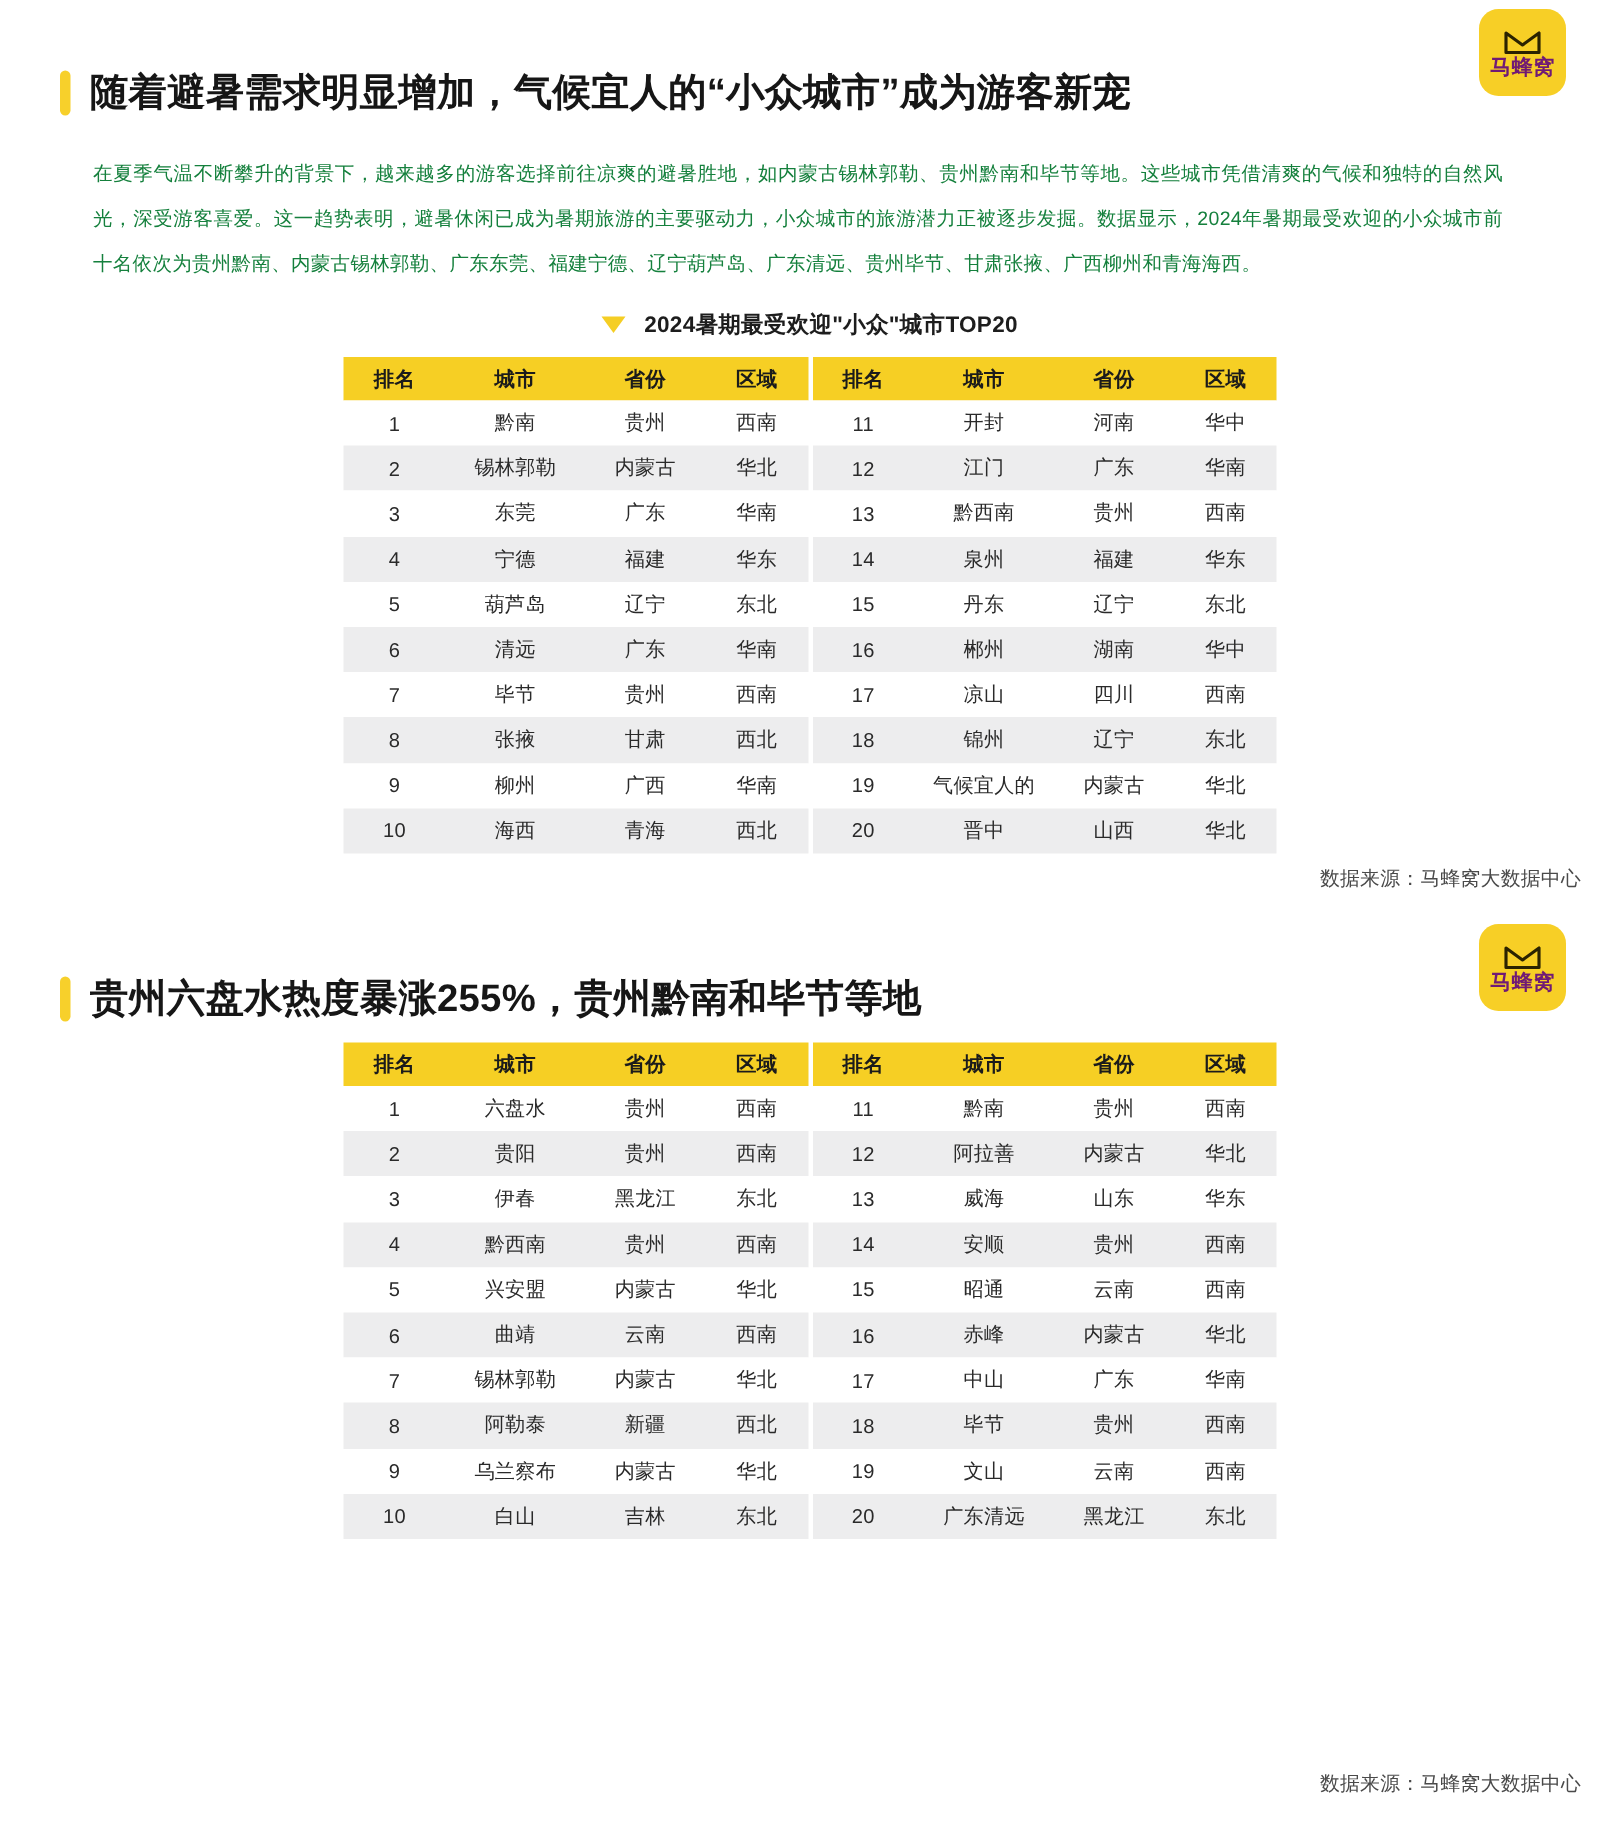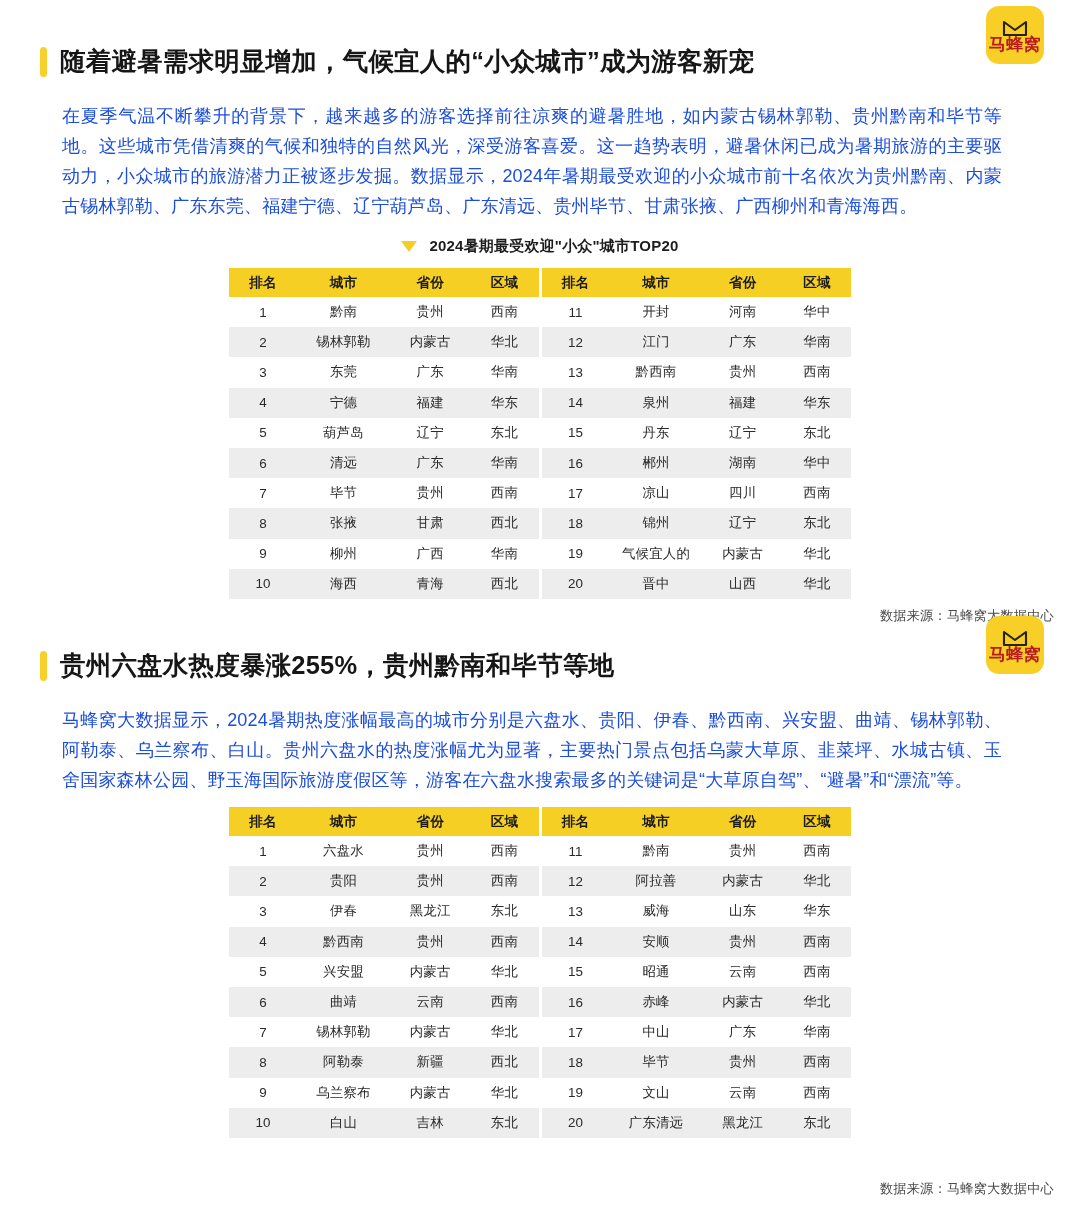--- a/index.html
+++ b/index.html
@@ -31,24 +31,24 @@
     flex-direction: column;
     align-items: center;
     justify-content: center;
     gap: 1px;
   }
   .logo-badge.first { right: 36px; top: 6px; }
   .logo-badge.second { right: 36px; top: 616px; }
 
   .logo-mark { display: block; width: 26px; height: 18px; }
   .logo-word {
-    font-size: 17px;
+    font-size: 14px;
     line-height: 13px;
     letter-spacing: 0.5px;
-    color: #b91c1c;
+    color: #701a75;
     font-weight: 700;
     white-space: nowrap;
   }
 
   
   .section { position: absolute; left: 0; width: 1080px; }
   .section-1 { top: 44px; }
   .section-2 { top: 648px; }
 
   .heading-row {
@@ -69,23 +69,23 @@
     font-weight: 700;
     letter-spacing: 0.2px;
     color: #161616;
     white-space: nowrap;
   }
 
   
   .para {
     margin: 22px 0 0 0;
     padding: 0 78px 0 62px;
-    font-size: 18px;
+    font-size: 13px;
     line-height: 30px;
-    color: #1d4ed8;
+    color: #15803d;
     text-align: justify;
     text-justify: inter-character;
     letter-spacing: 0.2px;
   }
 
   
   .caption-row {
     margin-top: 16px;
     display: flex;
     align-items: center;
@@ -112,21 +112,21 @@
     display: flex;
     gap: 3px;
   }
   .half { width: 309.5px; }
 
   .trow {
     display: flex;
     height: 30.2px;
     align-items: stretch;
   }
-  .trow.head { height: 29px; background: #F6CF24; justify-content: flex-end; }
+  .trow.head { height: 29px; background: #F6CF24; }
   .trow.odd { background: #ffffff; }
   .trow.even { background: #EDEDEE; }
 
   .tcell {
     display: flex;
     align-items: center;
     justify-content: center;
     font-size: 13.4px;
     color: #2a2a2a;
     letter-spacing: 0.2px;
@@ -332,21 +332,20 @@
     </svg>
     <span class="logo-word">马蜂窝</span>
   </div>
 
   <div class="section section-2">
     <div class="heading-row">
       <span class="heading-bar"></span>
       <span class="heading-text">贵州六盘水热度暴涨255%，贵州黔南和毕节等地</span>
     </div>
 
-    <p class="para">马蜂窝大数据显示，2024暑期热度涨幅最高的城市分别是六盘水、贵阳、伊春、黔西南、兴安盟、曲靖、锡林郭勒、阿勒泰、乌兰察布、白山。贵州六盘水的热度涨幅尤为显著，主要热门景点包括乌蒙大草原、韭菜坪、水城古镇、玉舍国家森林公园、野玉海国际旅游度假区等，游客在六盘水搜索最多的关键词是“大草原自驾”、“避暑”和“漂流”等。</p>
 
 
     <div class="dual-table">
       <div class="half">
           <div class="trow head">
             <div class="tcell c-rank">排名</div>
             <div class="tcell c-city">城市</div>
             <div class="tcell c-prov">省份</div>
             <div class="tcell c-reg">区域</div>
           </div>

